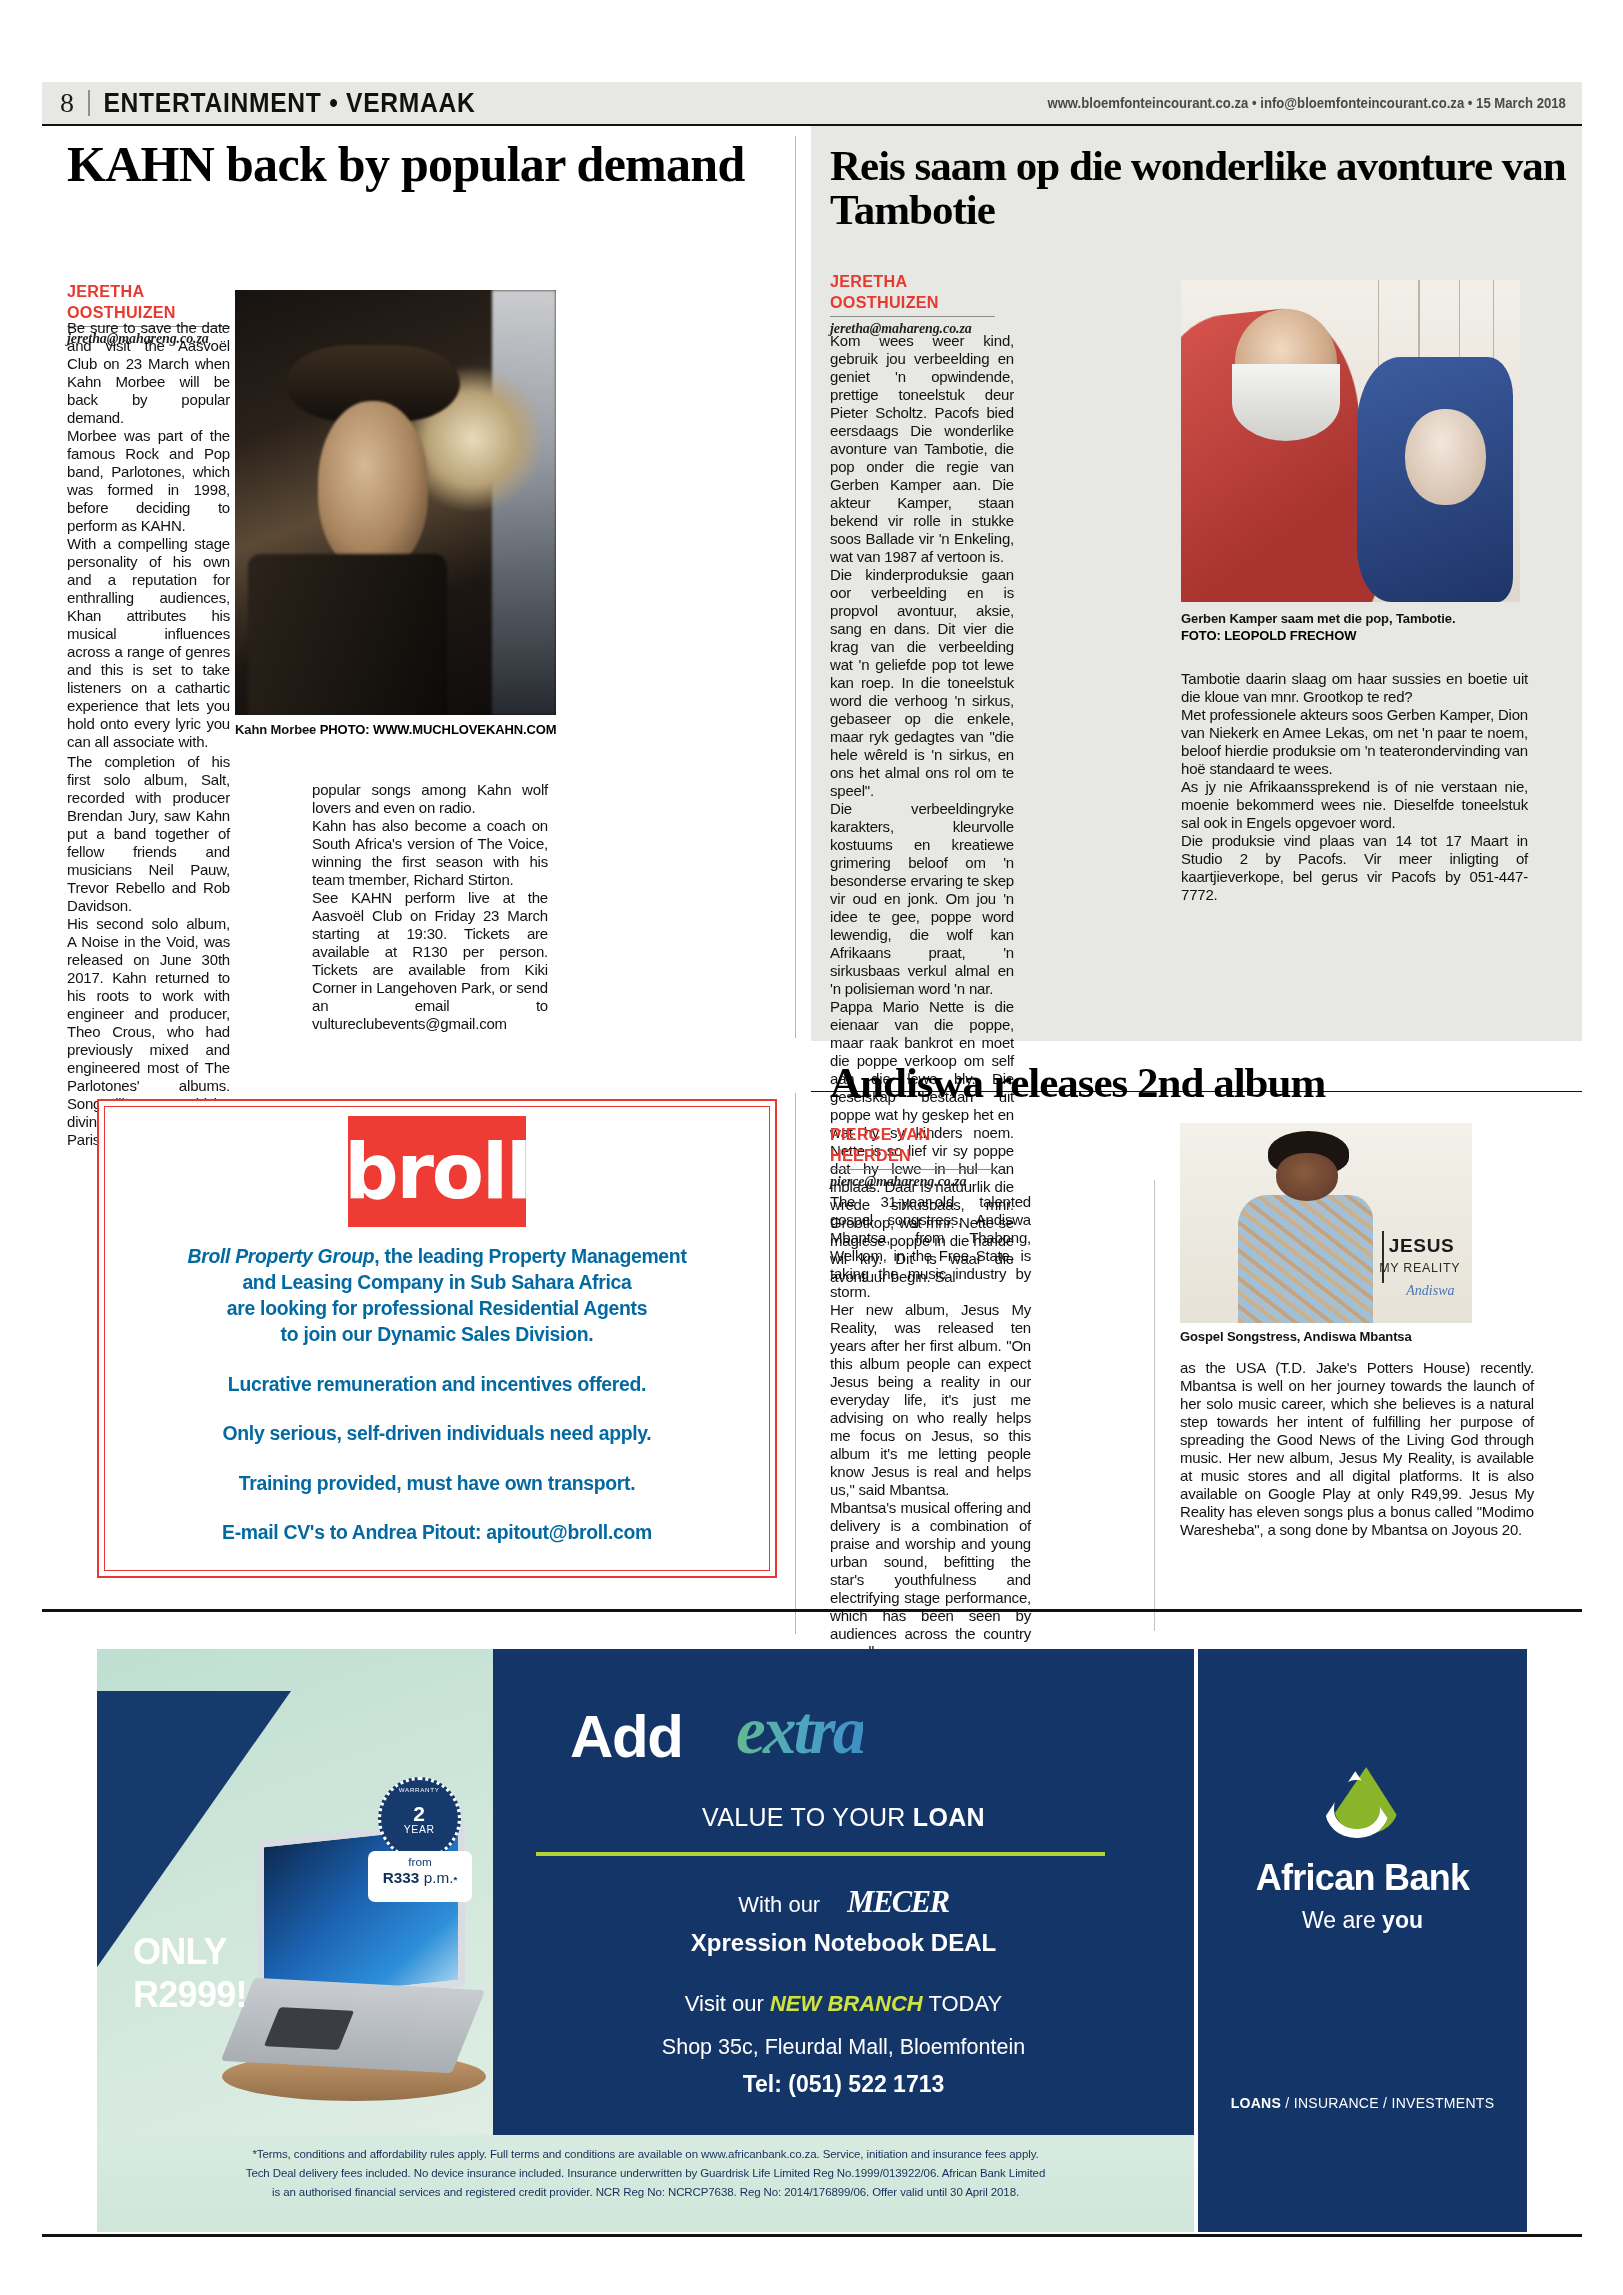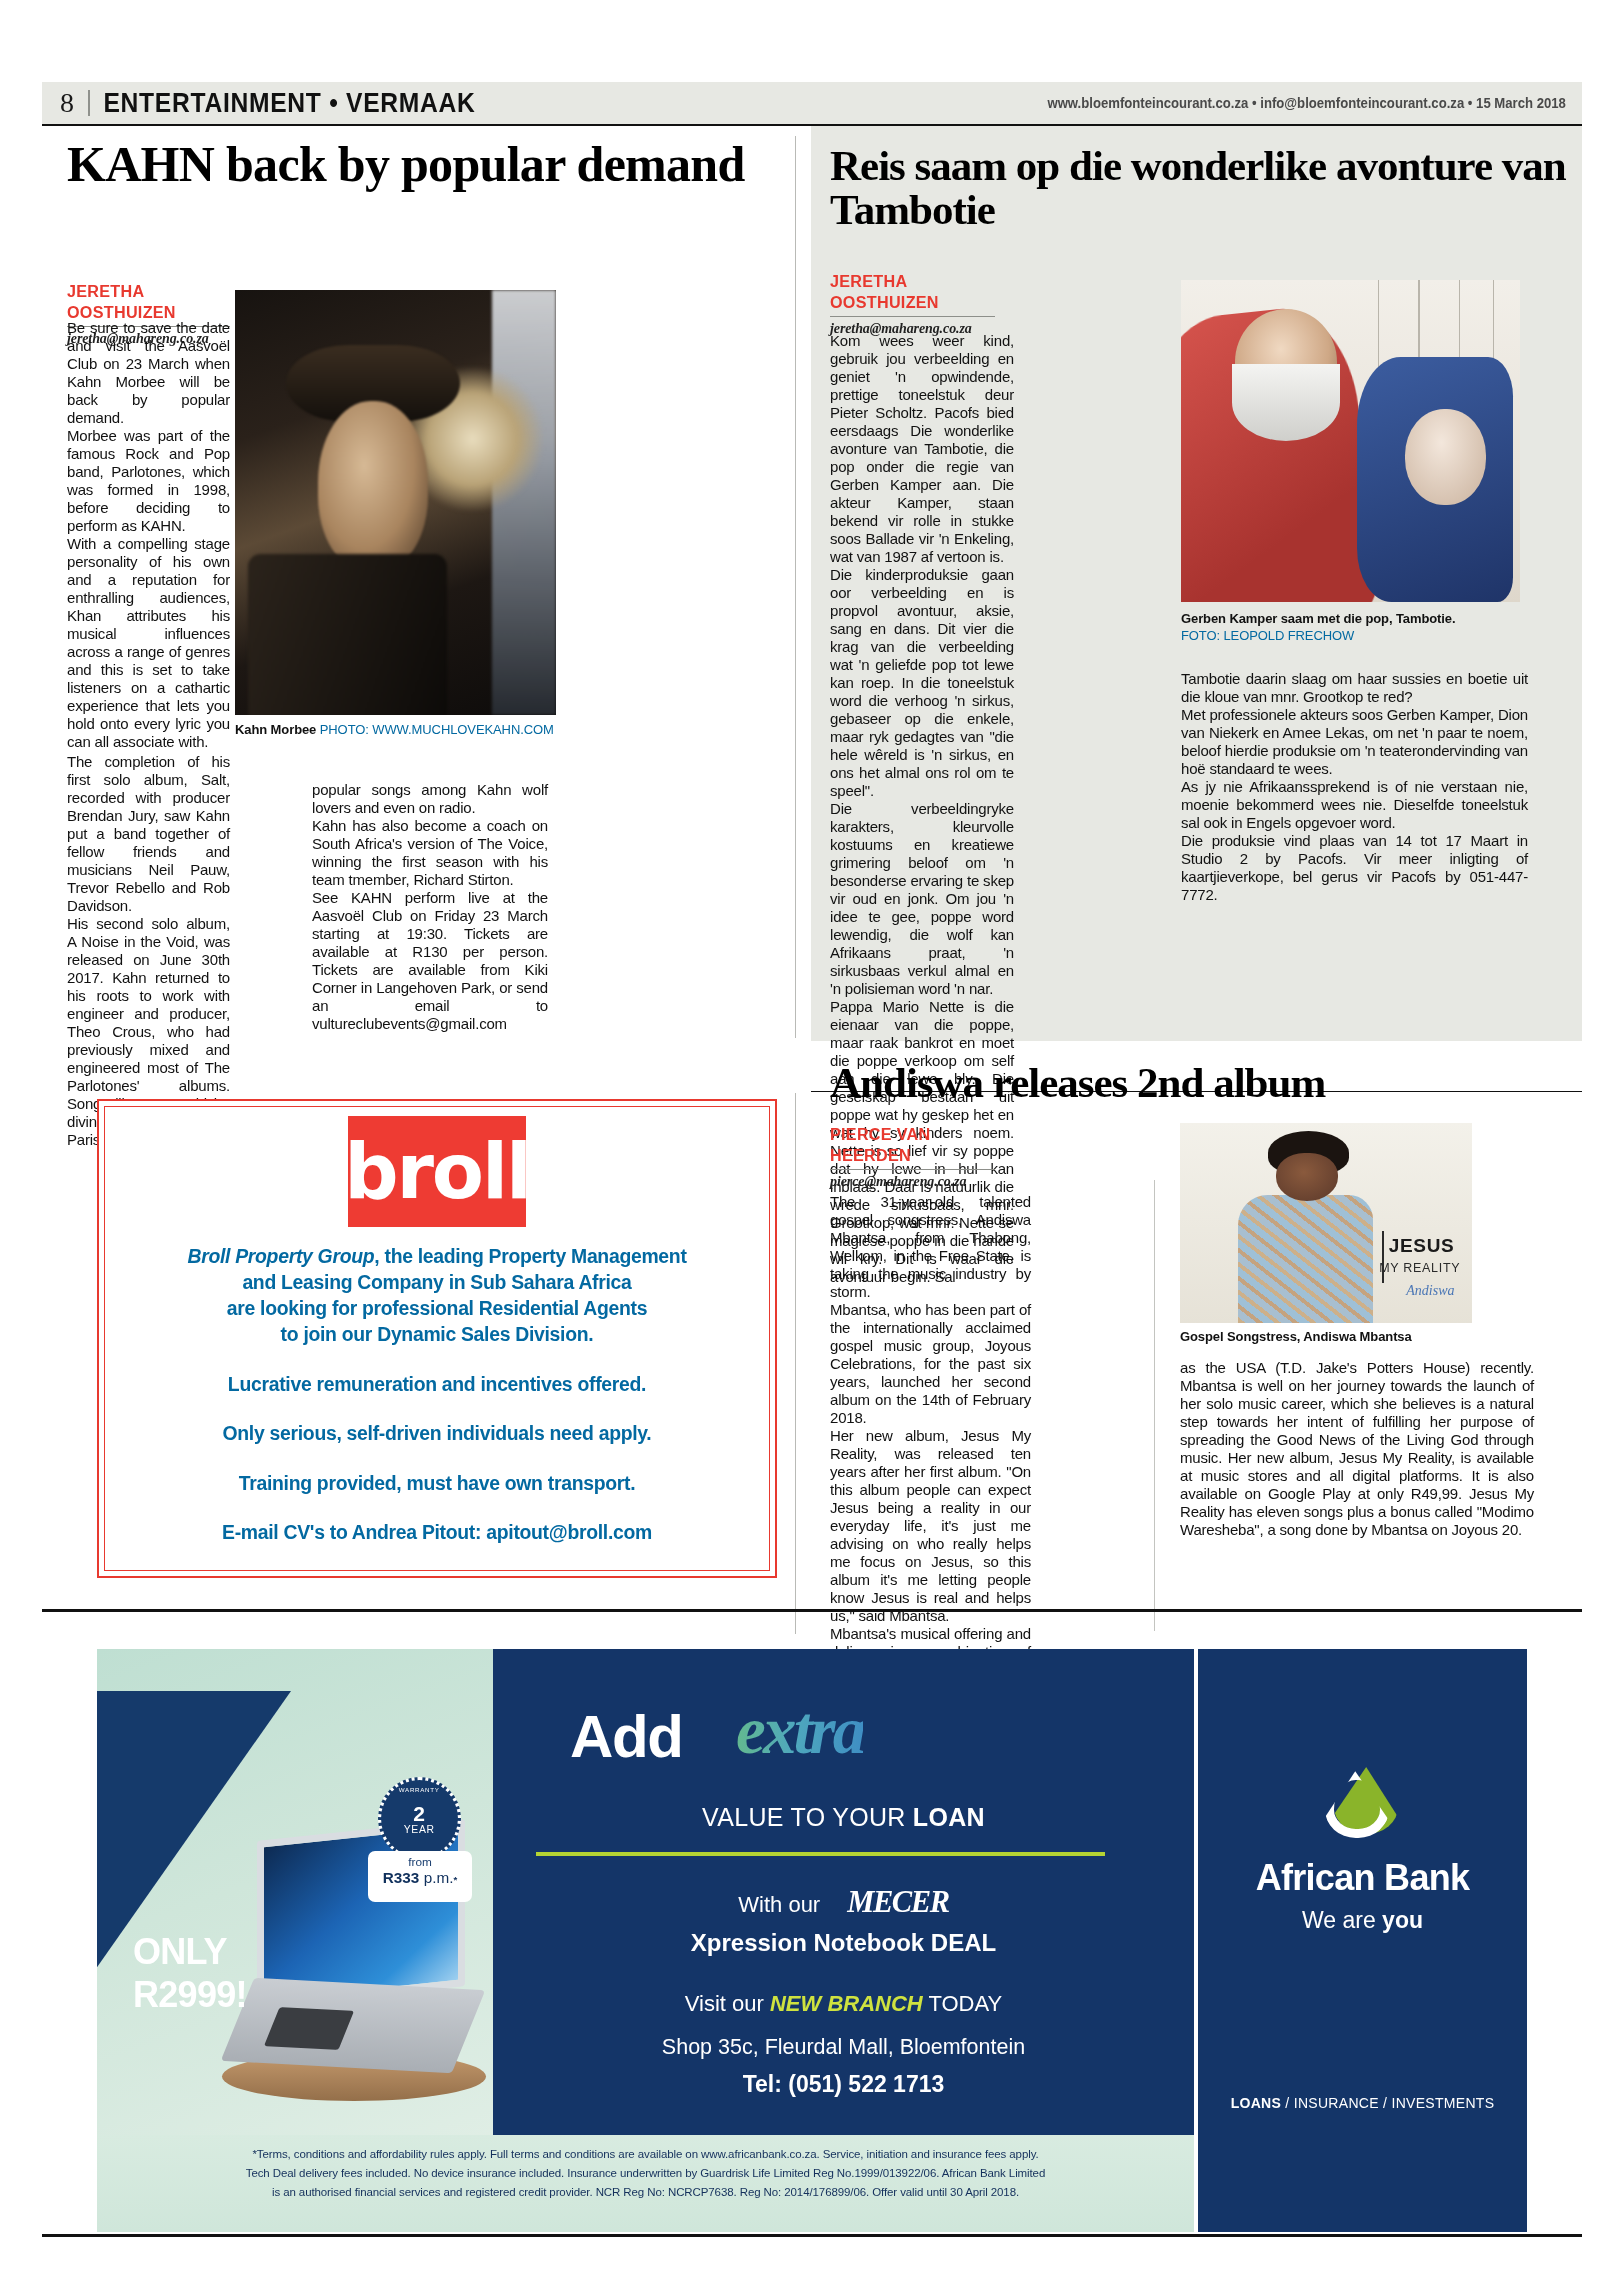--- a/index.html
+++ b/index.html
@@ -50,21 +50,21 @@
   }
   .body-col{
     font-size:15px;line-height:18px;color:#111;text-align:justify;
     font-family:"Liberation Sans",sans-serif;letter-spacing:-0.2px;
   }
   .body-col p{margin:0;}
   .cap{
     font-size:13px;line-height:16.7px;color:#111;letter-spacing:-0.1px;
   }
   .cap b{font-weight:bold;}
-  .cap .src{color:#0369a1;}
+  .cap .src{color:#000000;font-weight:bold;}
 
   
   .kahn{position:absolute;left:67px;top:139px;width:708px;}
   .kahn h1{margin:0;font-size:50px;}
   .kahn-byline{position:absolute;left:67px;top:281px;width:163px;}
   .kahn-photo{
     position:absolute;left:235px;top:290px;width:321px;height:425px;
     background:linear-gradient(160deg,#171310 0%,#2a211a 28%,#5c4a36 48%,#1d1713 70%,#0d0b0a 100%);
     overflow:hidden;
   }
@@ -481,21 +481,20 @@
     <div class="a-txt2">MY REALITY</div>
     <div class="a-txt3">Andiswa</div>
   </div>
 
   <div class="andis-cap cap">
     <b>Gospel Songstress, Andiswa Mbantsa</b>
   </div>
 
   <div class="andis-c1 body-col">
       <p>The 31-year-old talented gospel songstress, Andiswa Mbantsa, from Thabong, Welkom, in the Free State, is taking the music industry by storm.</p>
-      <p>Mbantsa, who has been part of the internationally acclaimed gospel music group, Joyous Celebrations, for the past six years, launched her second album on the 14th of February 2018.</p>
       <p>Her new album, Jesus My Reality, was released ten years after her first album. "On this album people can expect Jesus being a reality in our everyday life, it's just me advising on who really helps me focus on Jesus, so this album it's me letting people know Jesus is real and helps us," said Mbantsa.</p>
       <p>Mbantsa's musical offering and delivery is a combination of praise and worship and young urban sound, befitting the star's youthfulness and electrifying stage performance, which has been seen by audiences across the country as well</p>
     </div>
   <div class="andis-c2 body-col">
       <p>as the USA (T.D. Jake's Potters House) recently. Mbantsa is well on her journey towards the launch of her solo music career, which she believes is a natural step towards her intent of fulfilling her purpose of spreading the Good News of the Living God through music. Her new album, Jesus My Reality, is available at music stores and all digital platforms. It is also available on Google Play at only R49,99. Jesus My Reality has eleven songs plus a bonus called "Modimo Waresheba", a song done by Mbantsa on Joyous 20.</p>
     </div>
 
   <div class="botrule"></div>
 
   <div class="bigad">

